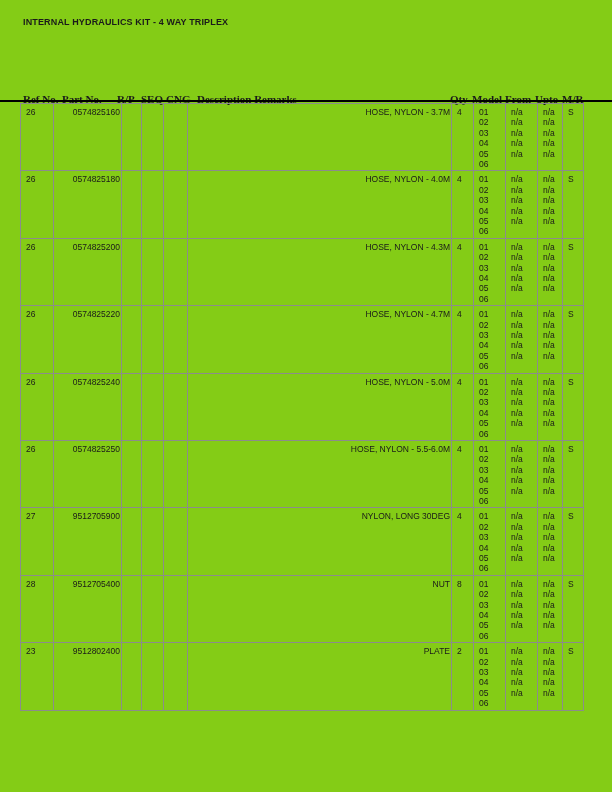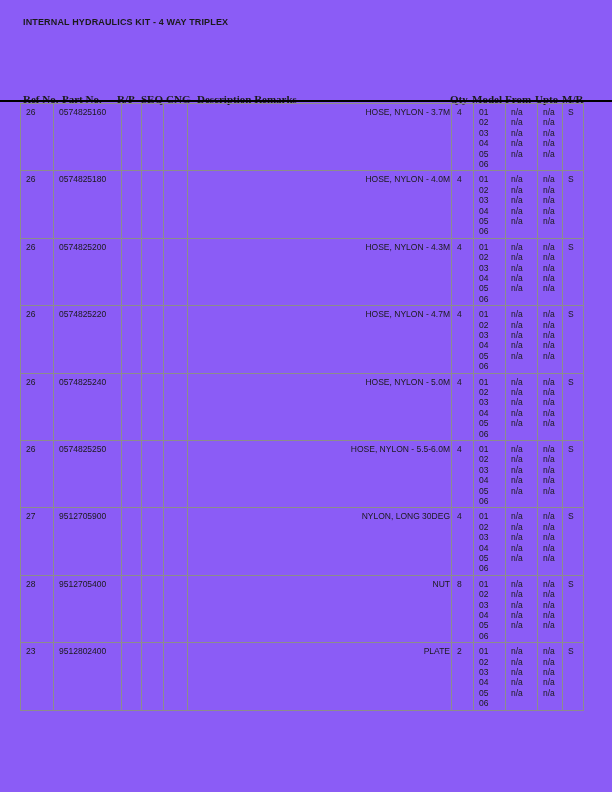--- a/index.html
+++ b/index.html
@@ -8,21 +8,21 @@
     width: 612px;
     height: 792px;
     background: #ffffff;
     font-family: "Liberation Sans", sans-serif;
     color: #1a1a1a;
   }
   .page {
     position: relative;
     width: 612px;
     height: 792px;
-    background: #8b5cf6;
+    background: #84cc16;
     overflow: hidden;
   }
   .title {
     position: absolute;
     left: 23px;
     top: 17px;
     font-size: 9px;
     font-weight: bold;
     letter-spacing: 0.15px;
     white-space: nowrap;
@@ -63,21 +63,21 @@
   table.parts td {
     border: 1px solid #8c8c8c;
     vertical-align: top;
     font-size: 8.5px;
     line-height: 10.4px;
     padding: 3px 1px 0 5px;
     overflow: hidden;
     white-space: nowrap;
   }
   table.parts tr { height: 67.4px; }
-  td.c-part { padding-left: 8px; }
+  td.c-part { padding-left: 8px; text-align: right; }
   td.c-desc { padding-left: 7px; text-align: right; }
   td.c-mr   { padding-left: 6px; }
 </style>
 </head>
 <body>
 
 <div class="page">
 
   <div class="title">INTERNAL HYDRAULICS KIT - 4 WAY TRIPLEX</div>
 

